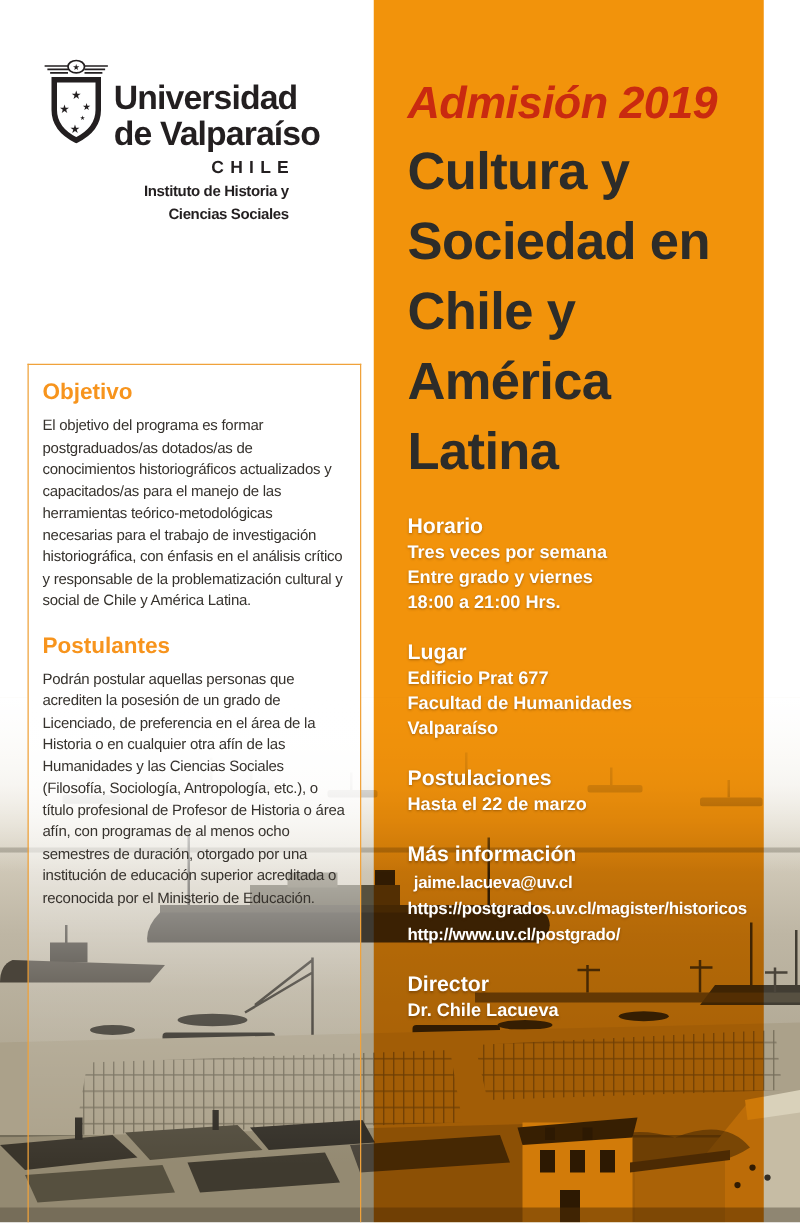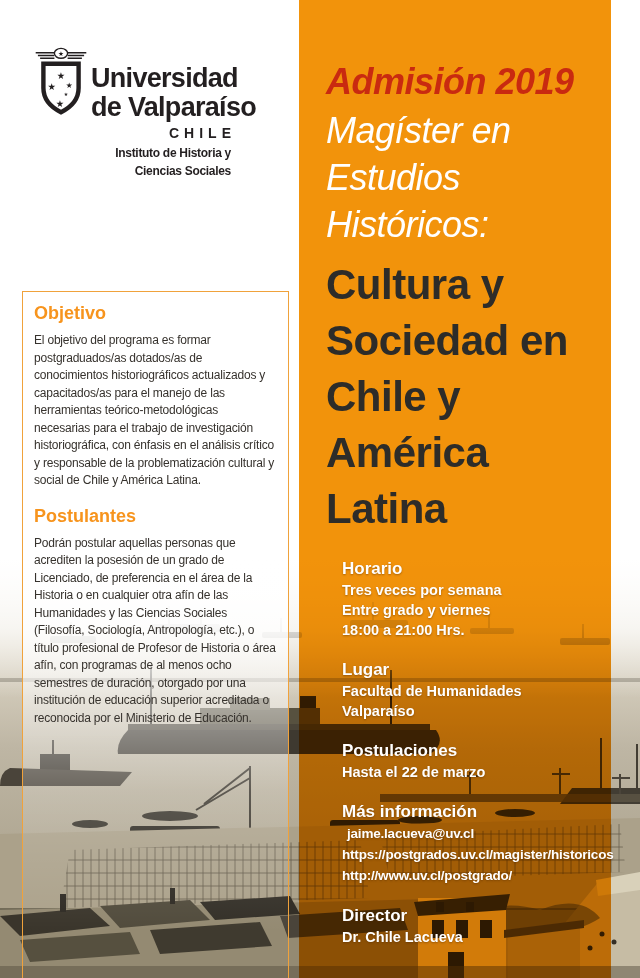--- a/index.html
+++ b/index.html
@@ -40,21 +40,21 @@
   .box-para + .box-heading { margin-top:15px; }
   
   .panel-content { position:absolute; left:326px; top:0; width:288px; z-index:2; color:#ffffff; }
   .admission {
     margin-top:64px; font-style:italic; font-weight:bold; font-size:36px;
     line-height:36px; color:#c92a10; letter-spacing:-0.5px;
   }
   .program { font-style:italic; font-size:36px; line-height:47px; margin-top:7px; letter-spacing:-0.5px; }
   .title { margin:9px 0 0 0; font-size:42px; line-height:56px; font-weight:bold; color:#2d2c29; letter-spacing:-0.5px; }
   .sections { margin-top:20px; }
-  .info-section { margin-bottom:18px;margin-left:16px; }
+  .info-section { margin-bottom:18px; }
   .info-heading { font-size:17px; font-weight:bold; line-height:23px; text-shadow:0 1px 2px rgba(80,40,0,0.45); }
   .info-line { font-size:14.5px; font-weight:bold; line-height:20px; text-shadow:0 1px 2px rgba(80,40,0,0.45); }
   .info-line.url { font-size:13.5px; letter-spacing:-0.2px; line-height:21px; }
   .info-line.indent { padding-left:5px; }
 </style>
 </head>
 <body>
 
 <div class="poster">
 
@@ -206,42 +206,38 @@
 
   <div class="left-box">
     <h2 class="box-heading">Objetivo</h2>
     <p class="box-para">El objetivo del programa es formar postgraduados/as dotados/as de conocimientos historiográficos actualizados y capacitados/as para el manejo de las herramientas teórico-metodológicas necesarias para el trabajo de investigación historiográfica, con énfasis en el análisis crítico y responsable de la problematización cultural y social de Chile y América Latina.</p>
     <h2 class="box-heading">Postulantes</h2>
     <p class="box-para">Podrán postular aquellas personas que acrediten la posesión de un grado de Licenciado, de preferencia en el área de la Historia o en cualquier otra afín de las Humanidades y las Ciencias Sociales (Filosofía, Sociología, Antropología, etc.), o título profesional de Profesor de Historia o área afín, con programas de al menos ocho semestres de duración, otorgado por una institución de educación superior acreditada o reconocida por el Ministerio de Educación.</p>
   </div>
 
   <div class="panel-content">
     <div class="admission">Admisión 2019</div>
-    <div class="program">
-      <div>Magíster en</div>
-      <div>Estudios</div>
-      <div>Históricos:</div>
-    </div>
     <h1 class="title">
       <div>Cultura y</div>
       <div>Sociedad en</div>
       <div>Chile y</div>
       <div>América</div>
       <div>Latina</div>
     </h1>
 
     <div class="sections">
       <div class="info-section">
         <div class="info-heading">Horario</div>
         <div class="info-line">Tres veces por semana</div>
         <div class="info-line">Entre grado y viernes</div>
         <div class="info-line">18:00 a 21:00 Hrs.</div>
       </div>
       <div class="info-section">
         <div class="info-heading">Lugar</div>
+        <div class="info-line">Edificio Prat 677</div>
         <div class="info-line">Facultad de Humanidades</div>
         <div class="info-line">Valparaíso</div>
       </div>
       <div class="info-section">
         <div class="info-heading">Postulaciones</div>
         <div class="info-line">Hasta el 22 de marzo</div>
       </div>
       <div class="info-section">
         <div class="info-heading">Más información</div>
         <div class="info-line url indent">jaime.lacueva@uv.cl</div>

